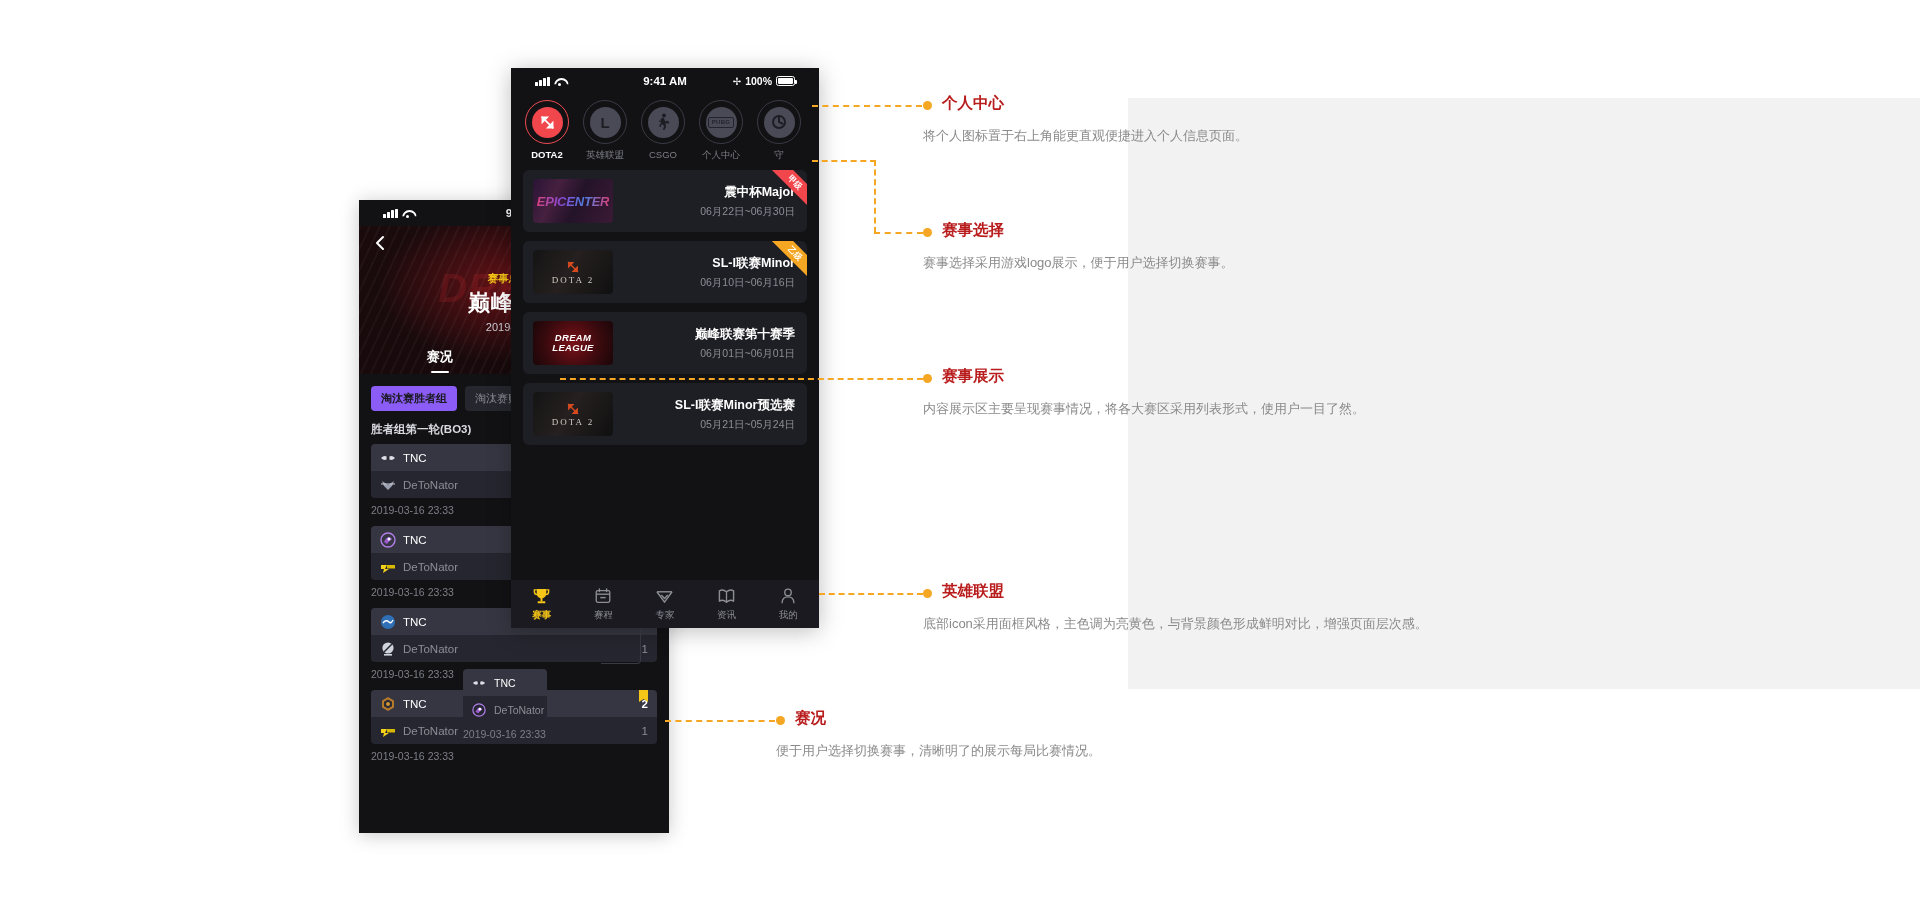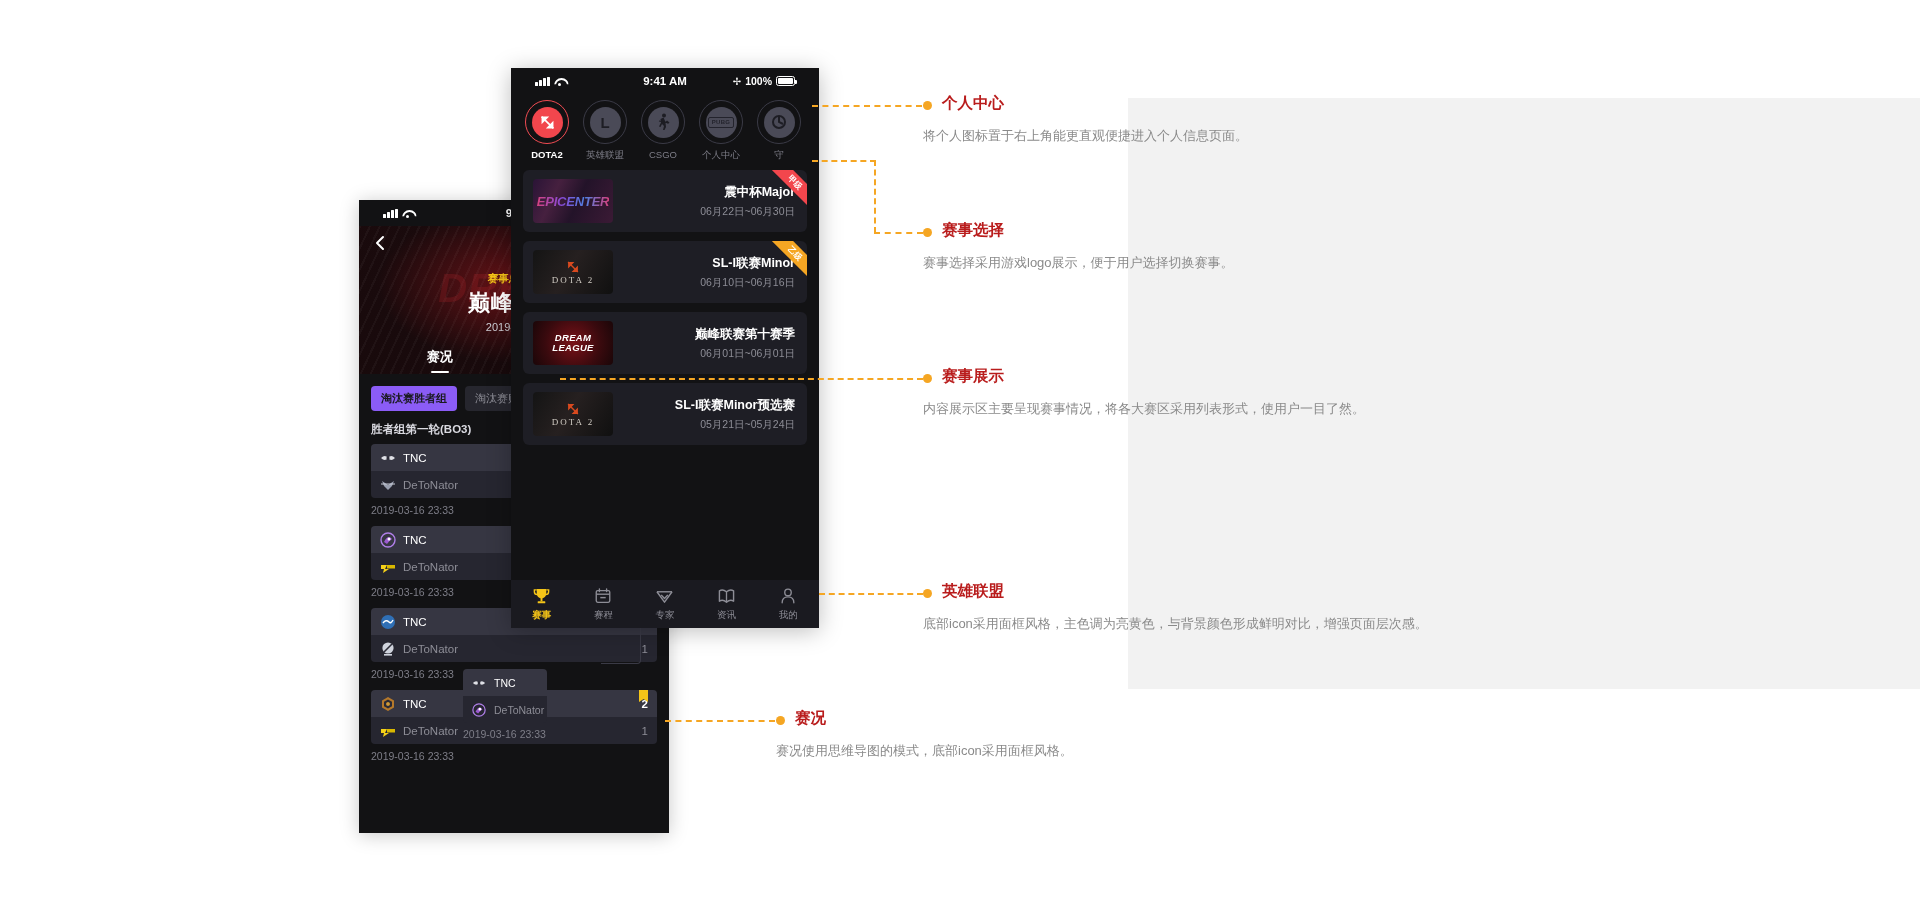--- a/index.html
+++ b/index.html
@@ -672,14 +672,14 @@
 <div class="anno" style="left:923px; top:589px;">
   <span class="dot"></span>
   <span class="atitle">英雄联盟</span>
   <span class="adesc">底部icon采用面框风格，主色调为亮黄色，与背景颜色形成鲜明对比，增强页面层次感。</span>
 </div>
 
 <div class="dash-h" style="left:665px; top:720px; width:110px;"></div>
 <div class="anno" style="left:776px; top:716px;">
   <span class="dot"></span>
   <span class="atitle">赛况</span>
-  <span class="adesc">赛况使用思维导图的模式，底部icon采用面框风格。</span>
+  <span class="adesc">便于用户选择切换赛事，清晰明了的展示每局比赛情况。</span>
 </div>
 
 </body></html>

